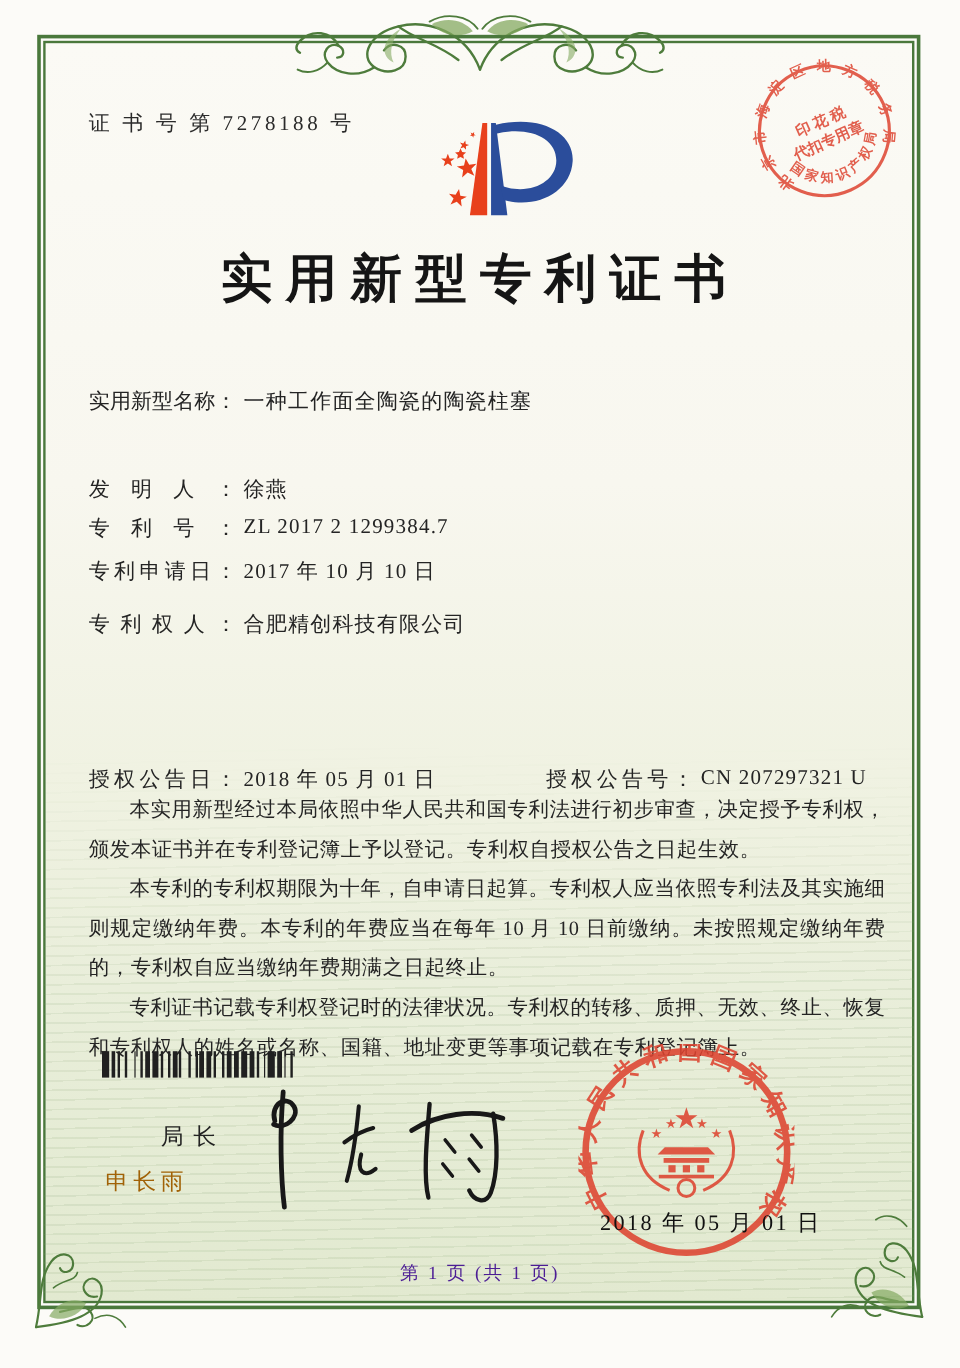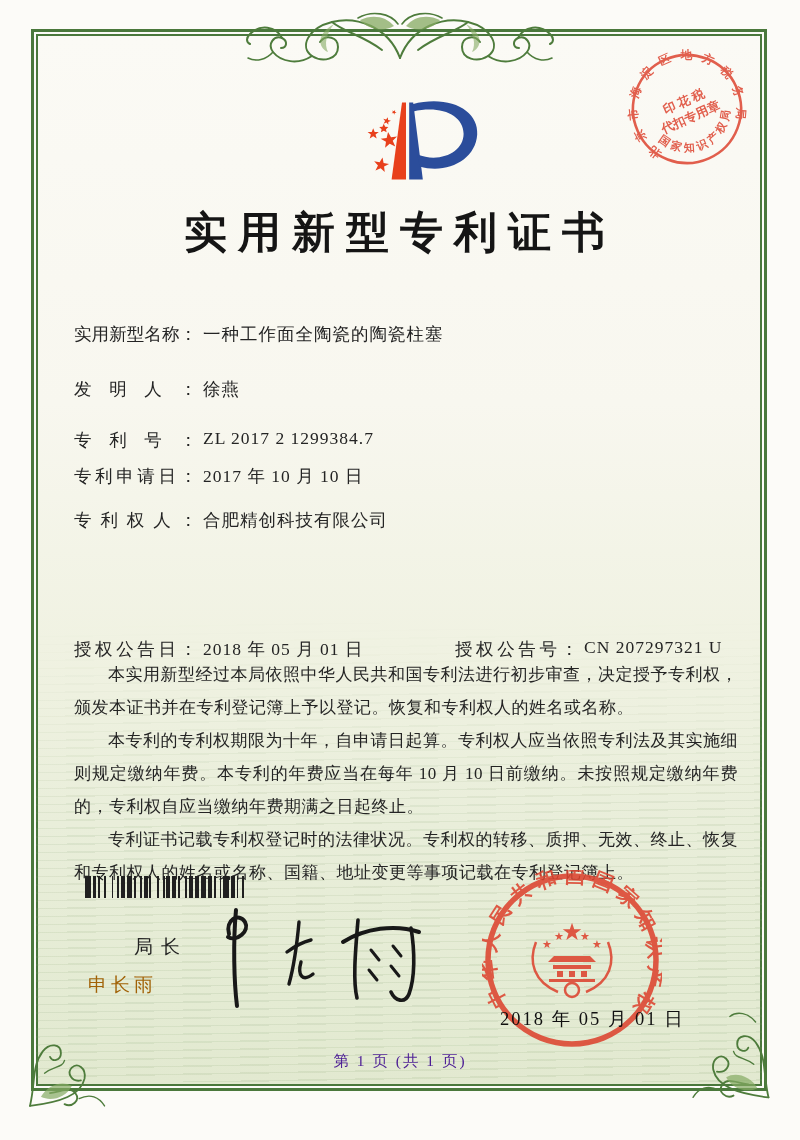--- a/index.html
+++ b/index.html
@@ -77,61 +77,62 @@
       <path d="M6,100 C40,96 62,88 66,70 C68,58 58,52 52,58 C46,64 52,74 62,72"></path>
       <path d="M6,100 C12,74 8,56 20,40 C28,30 40,32 40,42 C40,50 30,52 28,46"></path>
       <path d="M28,86 C42,84 50,78 56,86 C62,94 52,102 44,98"></path>
       <path d="M22,64 C32,56 42,58 44,50" stroke-width="1.5"></path>
       <path d="M60,92 C72,86 82,90 88,100" stroke-width="1.5"></path>
       <path d="M20,18 C28,8 40,6 48,12" stroke-width="1.5"></path>
       <path d="M18,90 C26,76 42,72 52,78 C46,90 30,96 18,90 Z" fill="#85aa62" stroke="none" opacity="0.7"></path>
     </g>
   </svg>
 
+  <div class="abs cert-no">证 书 号 第 7278188 号</div>
 
   <svg class="abs" style="left:330px;top:82px;" width="160" height="126" viewBox="0 0 200 130">
     <g fill="#e8401c">
       <path d="M66,30 l2.2,4.6 5,.6 -3.7,3.4 1,4.9 -4.5-2.5 -4.4,2.5 1-4.9 -3.7-3.4 5-.6 Z" transform="scale(0.8) translate(18,18)"></path>
       <path d="M0,-9 L2.4,-2.8 9,-2.8 3.7,1.2 5.6,7.6 0,3.8 -5.6,7.6 -3.7,1.2 -9,-2.8 -2.4,-2.8 Z" transform="translate(54,51) scale(0.78)"></path>
       <path d="M0,-9 L2.4,-2.8 9,-2.8 3.7,1.2 5.6,7.6 0,3.8 -5.6,7.6 -3.7,1.2 -9,-2.8 -2.4,-2.8 Z" transform="translate(71,35) scale(0.55) rotate(14)"></path>
       <path d="M0,-9 L2.4,-2.8 9,-2.8 3.7,1.2 5.6,7.6 0,3.8 -5.6,7.6 -3.7,1.2 -9,-2.8 -2.4,-2.8 Z" transform="translate(80,24) scale(0.34) rotate(28)"></path>
       <path d="M0,-9 L2.4,-2.8 9,-2.8 3.7,1.2 5.6,7.6 0,3.8 -5.6,7.6 -3.7,1.2 -9,-2.8 -2.4,-2.8 Z" transform="translate(74,59) scale(1.15) rotate(-8)"></path>
       <path d="M0,-9 L2.4,-2.8 9,-2.8 3.7,1.2 5.6,7.6 0,3.8 -5.6,7.6 -3.7,1.2 -9,-2.8 -2.4,-2.8 Z" transform="translate(64,90) scale(1.05) rotate(10)"></path>
     </g>
     <path d="M90,12 L95,12 L95,108 L77,108 Z" fill="#e8401c"></path>
     <path d="M99,12 L104,12 L116,108 L99,108 Z" fill="#2b4d9b"></path>
     <path d="M103,14 C150,2 186,22 184,52 C182,84 146,102 112,92 L109,77 C138,88 167,74 167,51 C167,27 138,15 104,23 Z" fill="#2b4d9b"></path>
   </svg>
 
   <div class="abs doc-title">实用新型专利证书</div>
 
   <div class="abs frow" style="top:322px;">
     <span class="flabel">实用新型名称：</span><span class="fvalue">一种工作面全陶瓷的陶瓷柱塞</span>
   </div>
-  <div class="abs frow" style="top:377px;">
+  <div class="abs frow" style="top:395px;">
     <span class="flabel">发明人：</span><span class="fvalue">徐燕</span>
   </div>
   <div class="abs frow" style="top:428px;">
     <span class="flabel">专利号：</span><span class="fvalue">ZL 2017 2 1299384.7</span>
   </div>
   <div class="abs frow" style="top:464px;">
     <span class="flabel">专利申请日：</span><span class="fvalue">2017 年 10 月 10 日</span>
   </div>
   <div class="abs frow" style="top:508px;">
     <span class="flabel">专利权人：</span><span class="fvalue">合肥精创科技有限公司</span>
   </div>
   <div class="abs frow" style="top:637px;">
     <span class="flabel">授权公告日：</span><span class="fvalue">2018 年 05 月 01 日</span>
     <span class="grant-right">
       <span class="flabel">授权公告号：</span><span class="fvalue">CN 207297321 U</span>
     </span>
   </div>
 
   <div class="abs paras">
-    <p>本实用新型经过本局依照中华人民共和国专利法进行初步审查，决定授予专利权，颁发本证书并在专利登记簿上予以登记。恢复和专利权人的姓名或名称。</p>
+    <p>本实用新型经过本局依照中华人民共和国专利法进行初步审查，决定授予专利权，颁发本证书并在专利登记簿上予以登记。专利权自授权公告之日起生效。</p>
     <p>本专利的专利权期限为十年，自申请日起算。专利权人应当依照专利法及其实施细则规定缴纳年费。本专利的年费应当在每年 10 月 10 日前缴纳。未按照规定缴纳年费的，专利权自应当缴纳年费期满之日起终止。</p>
     <p>专利证书记载专利权登记时的法律状况。专利权的转移、质押、无效、终止、恢复和专利权人的姓名或名称、国籍、地址变更等事项记载在专利登记簿上。</p>
   </div>
 
   <div class="abs barcode">
       <span class="bc-bar" style="width: 5.7px;"></span>
       <span class="bc-space" style="width: 1.9px;"></span>
       <span class="bc-bar" style="width: 3.8px;"></span>
       <span class="bc-space" style="width: 1.9px;"></span>
       <span class="bc-bar" style="width: 1.9px;"></span>

